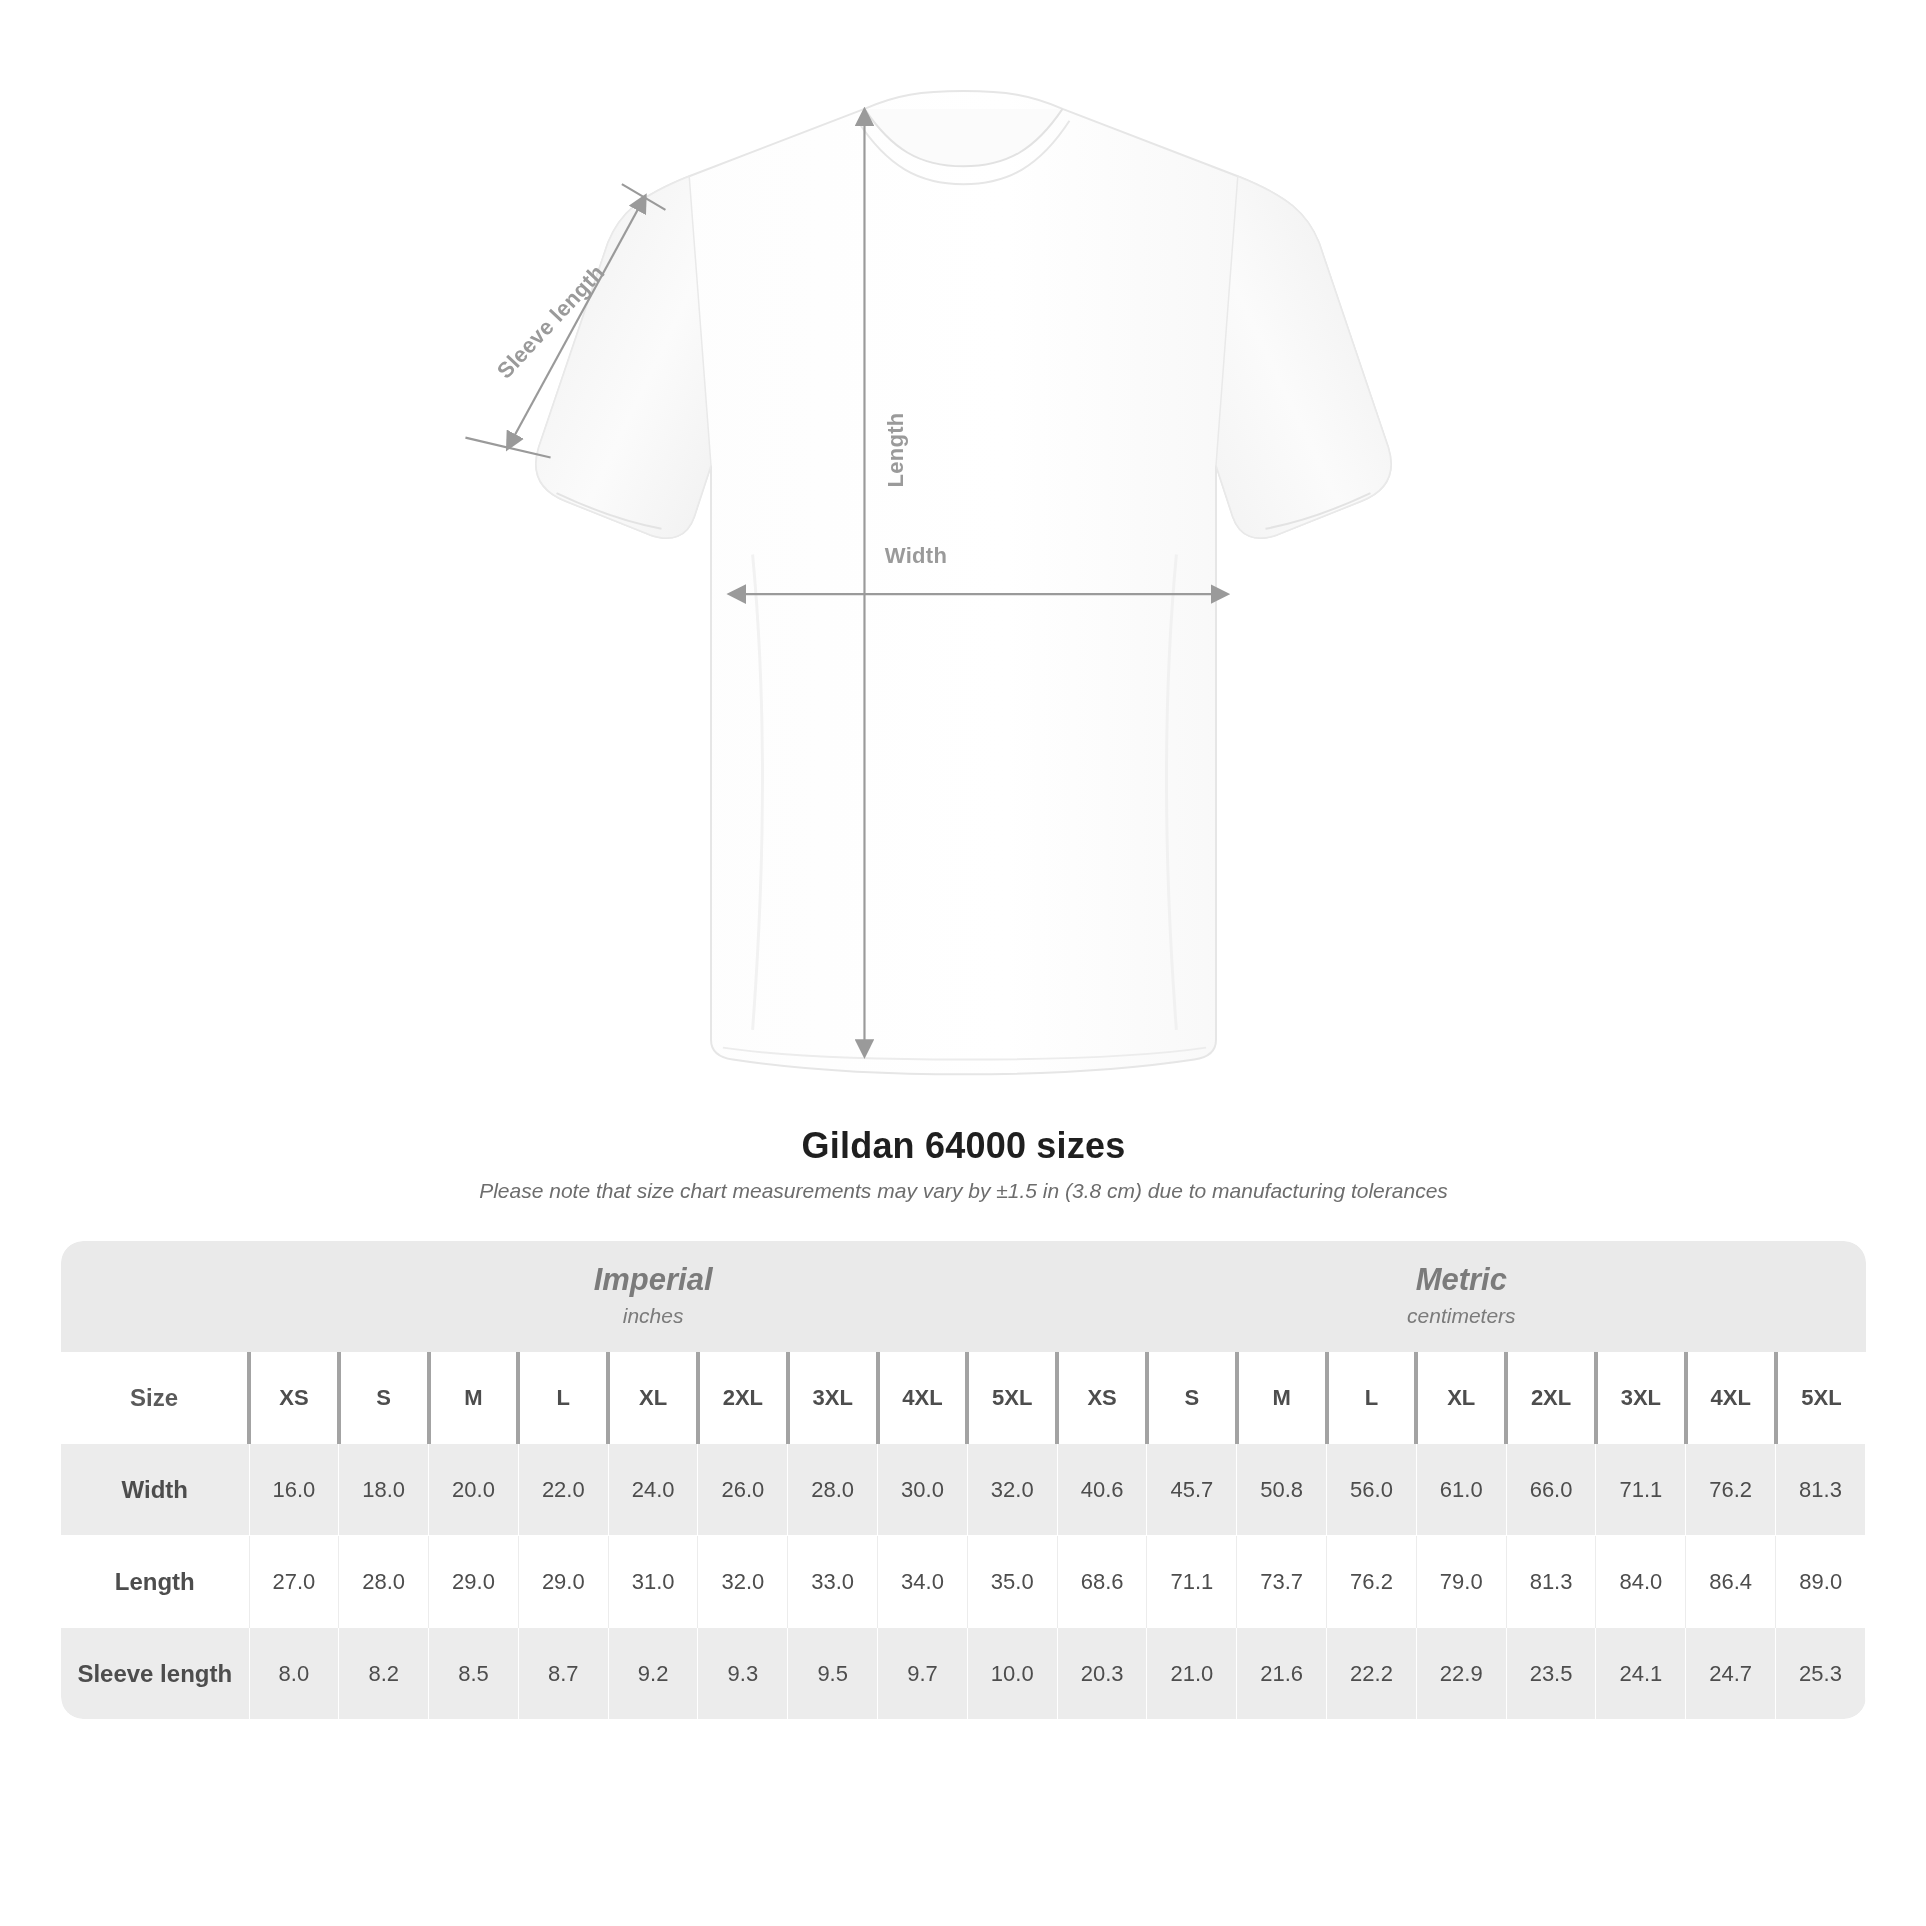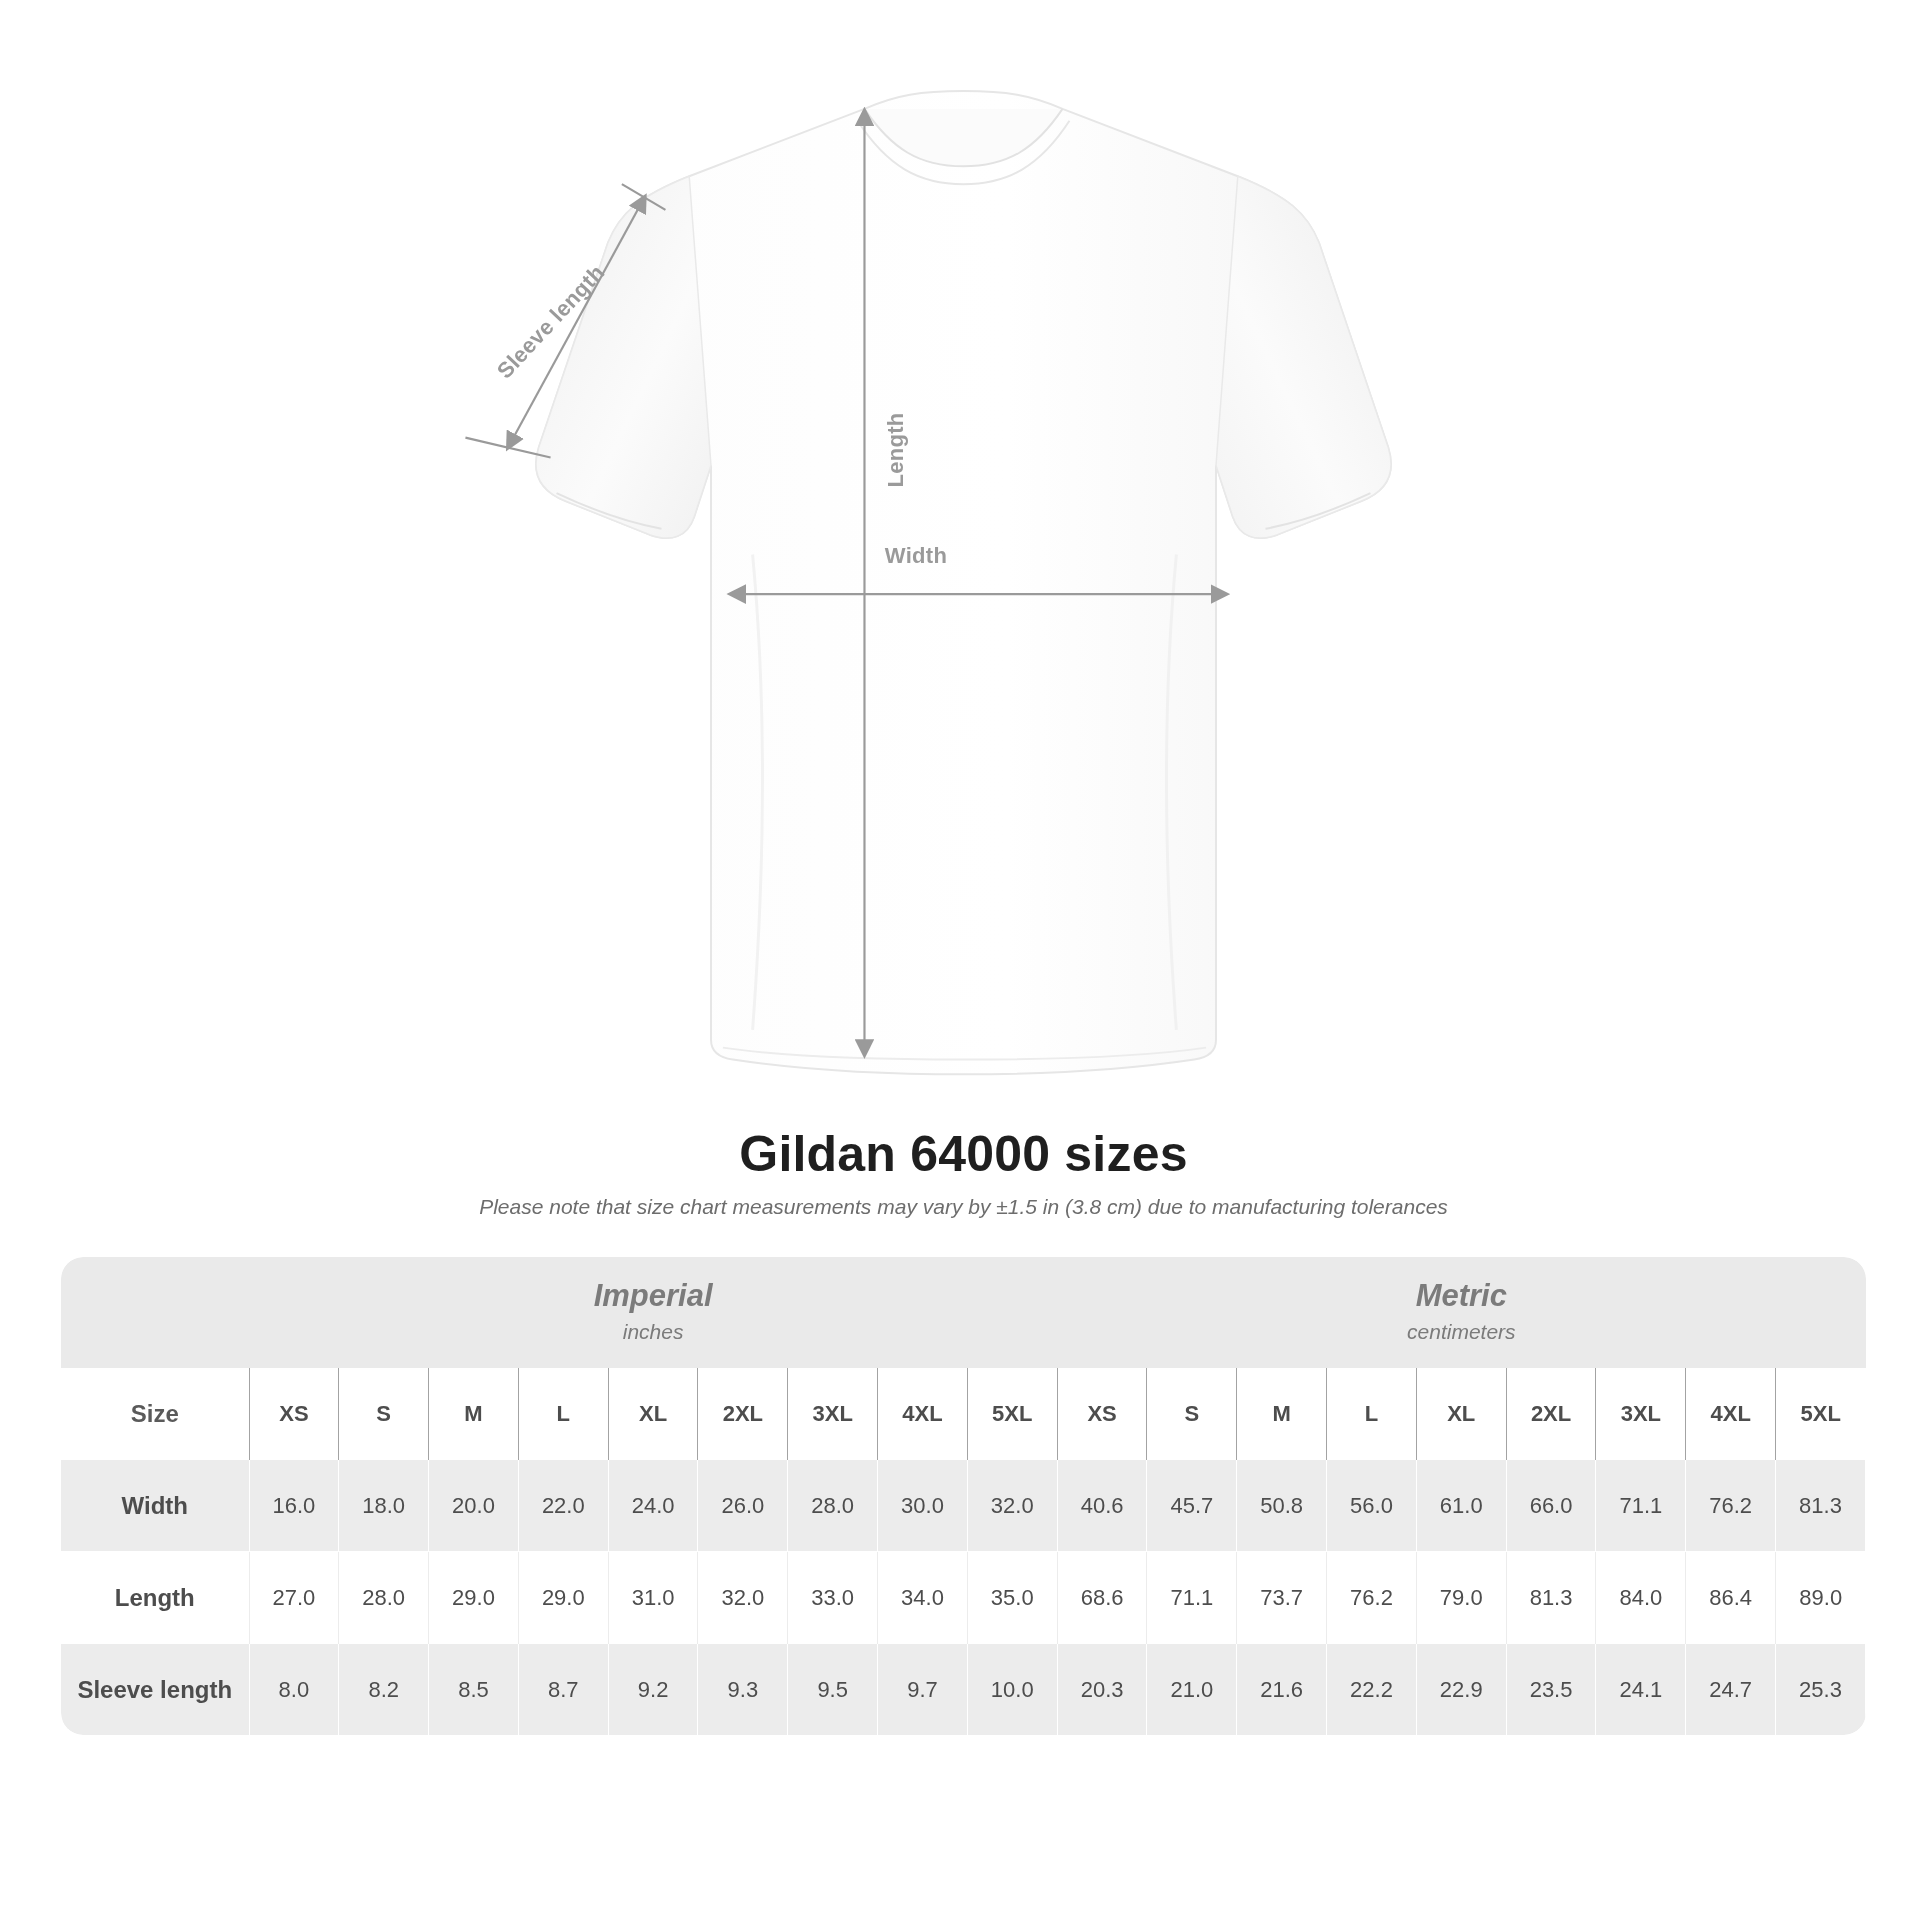--- a/index.html
+++ b/index.html
@@ -55,21 +55,21 @@
     top: 322px;
     transform: translate(-50%, -50%) rotate(-47deg);
   }
 
   
   .title-block {
     text-align: center;
     margin-top: 16px;
   }
   .chart-title {
-    font-size: 50px;
+    font-size: 36px;
     font-weight: bold;
     color: #1f1f1f;
     letter-spacing: 0.2px;
   }
   .chart-note {
     margin-top: 12px;
     font-size: 21px;
     font-style: italic;
     color: #6d6d6d;
   }
@@ -115,21 +115,21 @@
     background: #eaeaea;
   }
 
   
   .size-row td {
     background: #ffffff;
     height: 91px;
     font-weight: bold;
     font-size: 23px;
     color: #5a5a5a;
-    border-right: 1px solid #a3a3a3;
+    border-right: 4px solid #a3a3a3;
   }
   .size-row td:last-child { border-right: none; }
   .size-row td.rowhead {
     font-size: 24px;
     color: #5a5a5a;
   }
 
   
   .data-row td {
     height: 91px;

